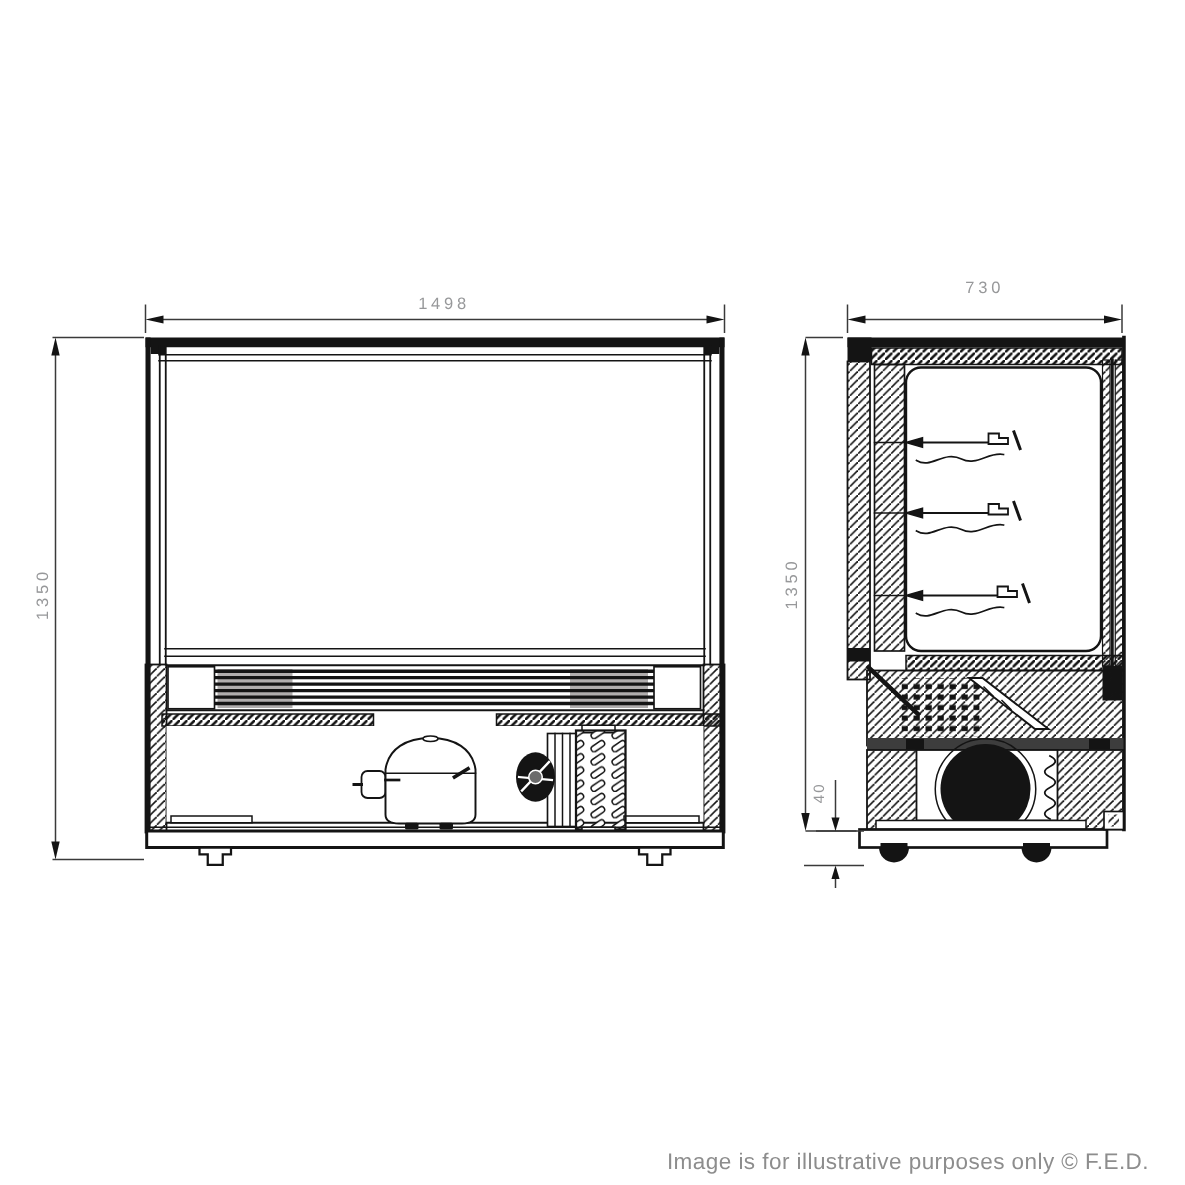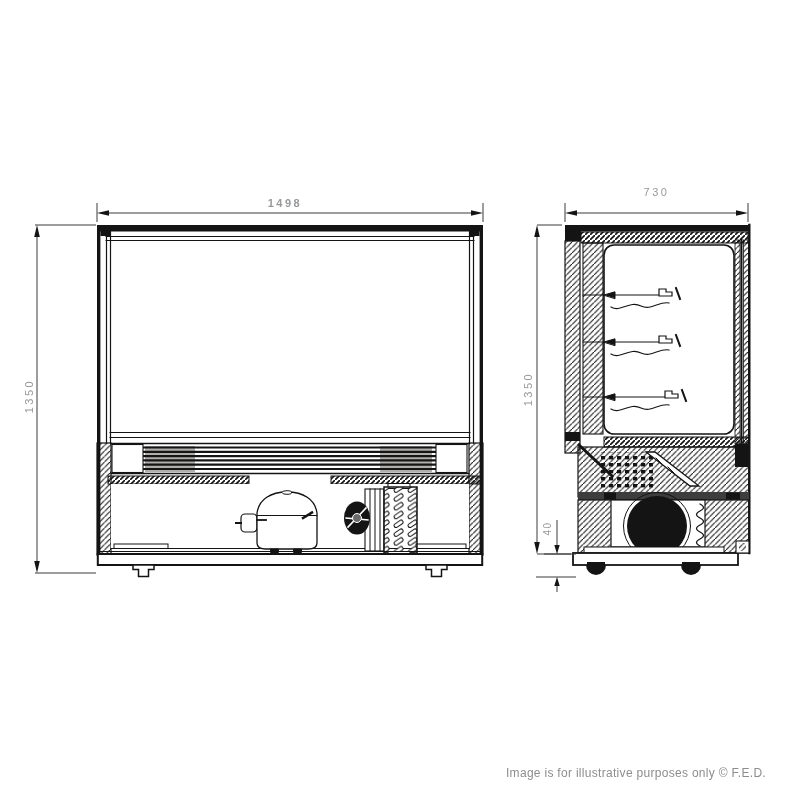--- a/index.html
+++ b/index.html
@@ -4,21 +4,21 @@
 <style>
   html,body{margin:0;padding:0;background:#ffffff;}
   #canvas{position:relative;width:790px;height:790px;background:#ffffff;overflow:hidden;
           font-family:"Liberation Sans",sans-serif;}
   svg{position:absolute;left:0;top:0;}
   .dim-label{position:absolute;font-size:11px;color:#97989a;letter-spacing:2.5px;
              text-align:center;white-space:nowrap;font-family:"Liberation Sans",sans-serif;}
   .vert{transform:rotate(-90deg);}
   .dim-small{font-size:10px;letter-spacing:1.5px;}
   #watermark{position:absolute;left:0;right:24px;top:766px;text-align:right;
-             font-size:12px;color:#8d8d8d;letter-spacing:0.3px;}
+             font-size:15px;color:#8d8d8d;letter-spacing:0.3px;}
 </style>
 </head>
 <body>
 
 <div id="canvas">
 
 <svg width="790" height="790" viewBox="0 0 790 790">
   <defs>
     <pattern id="hA" width="5.5" height="5.5" patternUnits="userSpaceOnUse">
       <path d="M0,5.5 L5.5,0" stroke="#141414" stroke-width="1.1"></path>
@@ -249,21 +249,21 @@
       <line x1="544" y1="554" x2="576" y2="554"></line>
       <line x1="536" y1="577" x2="576" y2="577"></line>
       <line x1="557" y1="520" x2="557" y2="546"></line>
       <polygon points="557,554 554.3,545 559.7,545" fill="#141414" stroke="none"></polygon>
       <line x1="557" y1="585" x2="557" y2="592"></line>
       <polygon points="557,577 554.3,586 559.7,586" fill="#141414" stroke="none"></polygon>
     </g>
   </g>
 </svg>
 
-<div class="dim-label" style="left:92px;top:197px;width:386px;font-weight:bold;">1498</div>
+<div class="dim-label" style="left:103px;top:197px;width:386px;">1498</div>
 
 <div class="dim-label vert" style="left:1px;top:390px;width:56px;">1350</div>
 
 <div class="dim-label" style="left:565px;top:186px;width:183px;">730</div>
 
 <div class="dim-label vert" style="left:500px;top:383px;width:56px;">1350</div>
 
 <div class="dim-label vert dim-small" style="left:527px;top:523px;width:40px;">40</div>
 
 <div id="watermark">Image is for illustrative purposes only © F.E.D.</div>

